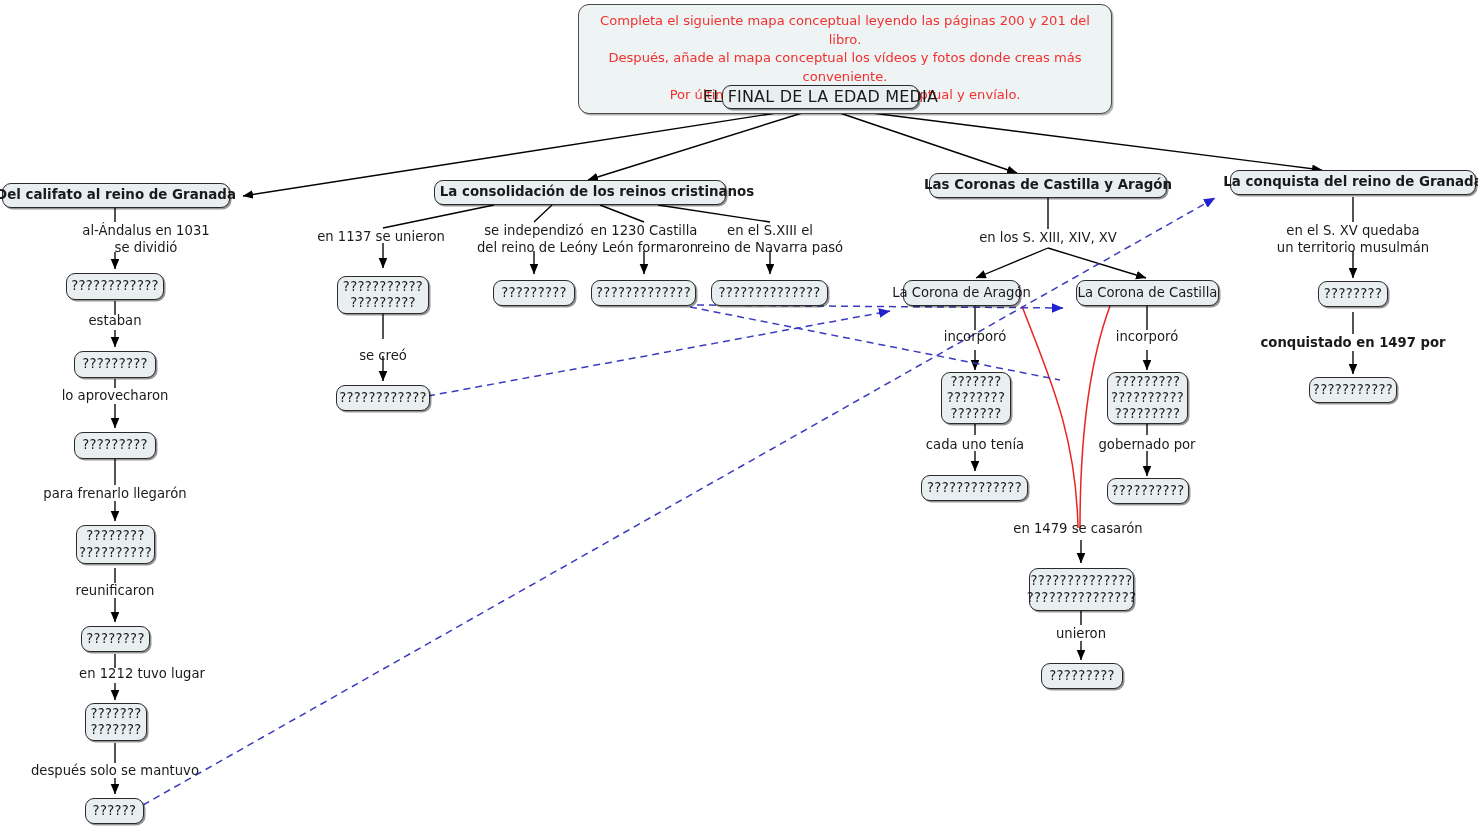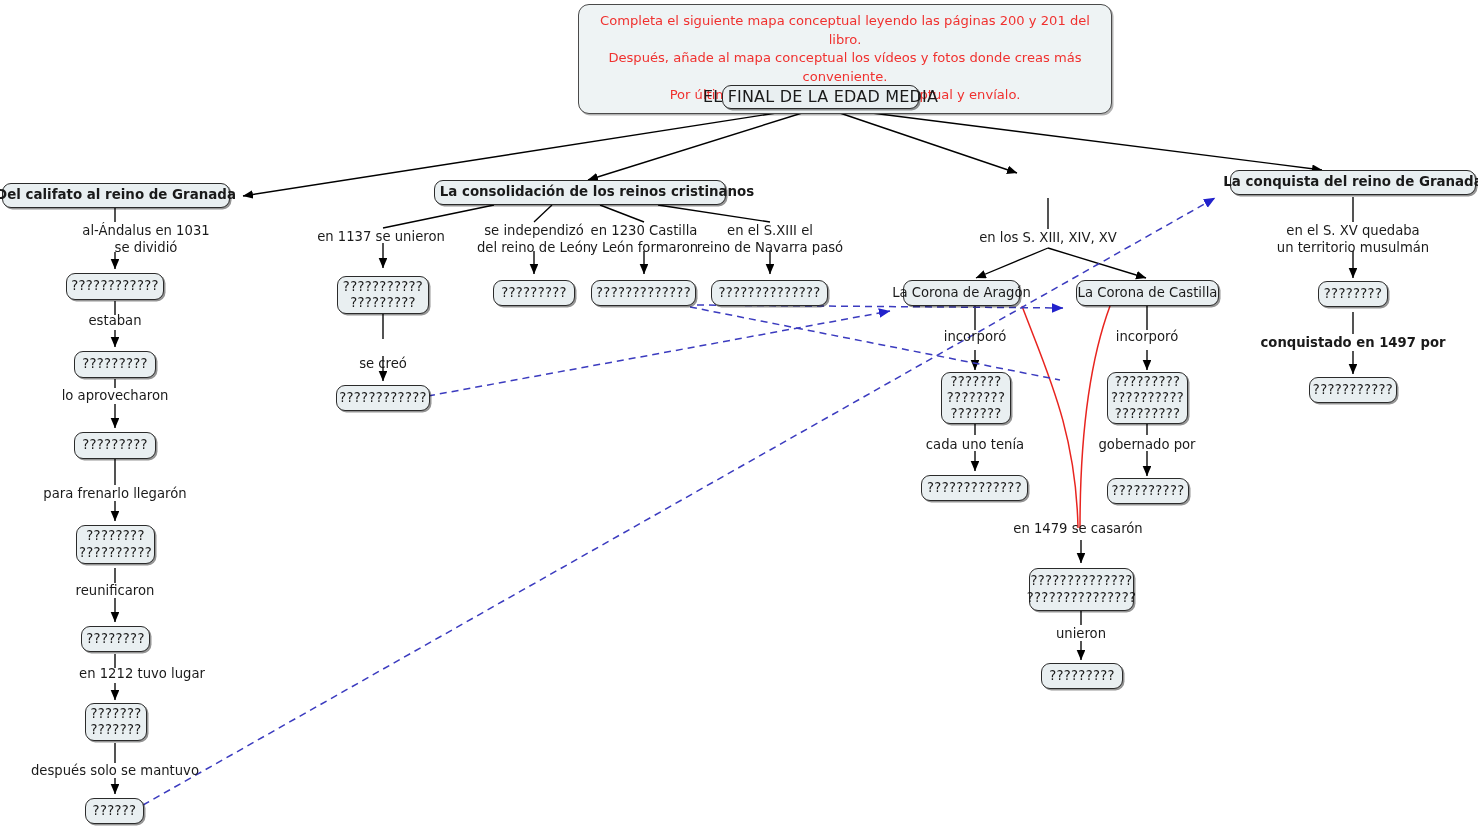--- a/index.html
+++ b/index.html
@@ -169,20 +169,21 @@
   </svg>
 
   <div class="instruction" style="left:578px; top:4px; width:534px;">Completa el siguiente mapa conceptual leyendo las páginas 200 y 201 del libro.
 Después, añade al mapa conceptual los vídeos y fotos donde creas más conveniente.
 Por último, personaliza el mapa conceptual y envíalo.</div>
 
   <div class="node root" style="left:722px; top:85px; width:197px; height:24px;">EL FINAL DE LA EDAD MEDIA</div>
 
   <div class="node branch" style="left:2px; top:183px; width:228px; height:25px;">Del califato al reino de Granada</div>
   <div class="node branch" style="left:434px; top:180px; width:292px; height:25px;padding-left:44px;">La consolidación de los reinos cristinanos</div>
+  <div class="node branch" style="left:929px; top:173px; width:238px; height:25px;">Las Coronas de Castilla y Aragón</div>
   <div class="node branch" style="left:1230px; top:170px; width:246px; height:25px;">La conquista del reino de Granada</div>
 
   <div class="label" style="left:115px; top:223px;margin-left:31px;">al-Ándalus en 1031
 se dividió</div>
   <div class="node mono" style="left:66px; top:273px; width:98px; height:27px;">????????????</div>
 
   <div class="label" style="left:115px; top:313px;">estaban</div>
   <div class="node mono" style="left:74px; top:351px; width:82px; height:27px;">?????????</div>
 
   <div class="label" style="left:115px; top:388px;">lo aprovecharon</div>
@@ -211,21 +212,21 @@
   <div class="node mono" style="left:493px; top:280px; width:82px; height:26px;">?????????</div>
 
   <div class="label" style="left:644px; top:223px;">en 1230 Castilla
 y León formaron</div>
   <div class="node mono" style="left:591px; top:280px; width:105px; height:26px;">?????????????</div>
 
   <div class="label" style="left:770px; top:223px;">en el S.XIII el
 reino de Navarra pasó</div>
   <div class="node mono" style="left:711px; top:280px; width:117px; height:26px;">??????????????</div>
 
-  <div class="label" style="left:383px; top:356px;">se creó</div>
+  <div class="label" style="left:383px; top:348px;">se creó</div>
   <div class="node mono" style="left:336px; top:385px; width:94px; height:26px;">????????????</div>
 
   <div class="label" style="left:1048px; top:230px;">en los S. XIII, XIV, XV</div>
 
   <div class="node" style="left:903px; top:280px; width:117px; height:26px;">La Corona de Aragón</div>
   <div class="node" style="left:1076px; top:280px; width:143px; height:26px;">La Corona de Castilla</div>
 
   <div class="label" style="left:975px; top:329px;">incorporó</div>
   <div class="node mono" style="left:941px; top:372px; width:70px; height:52px;">???????
 ????????

